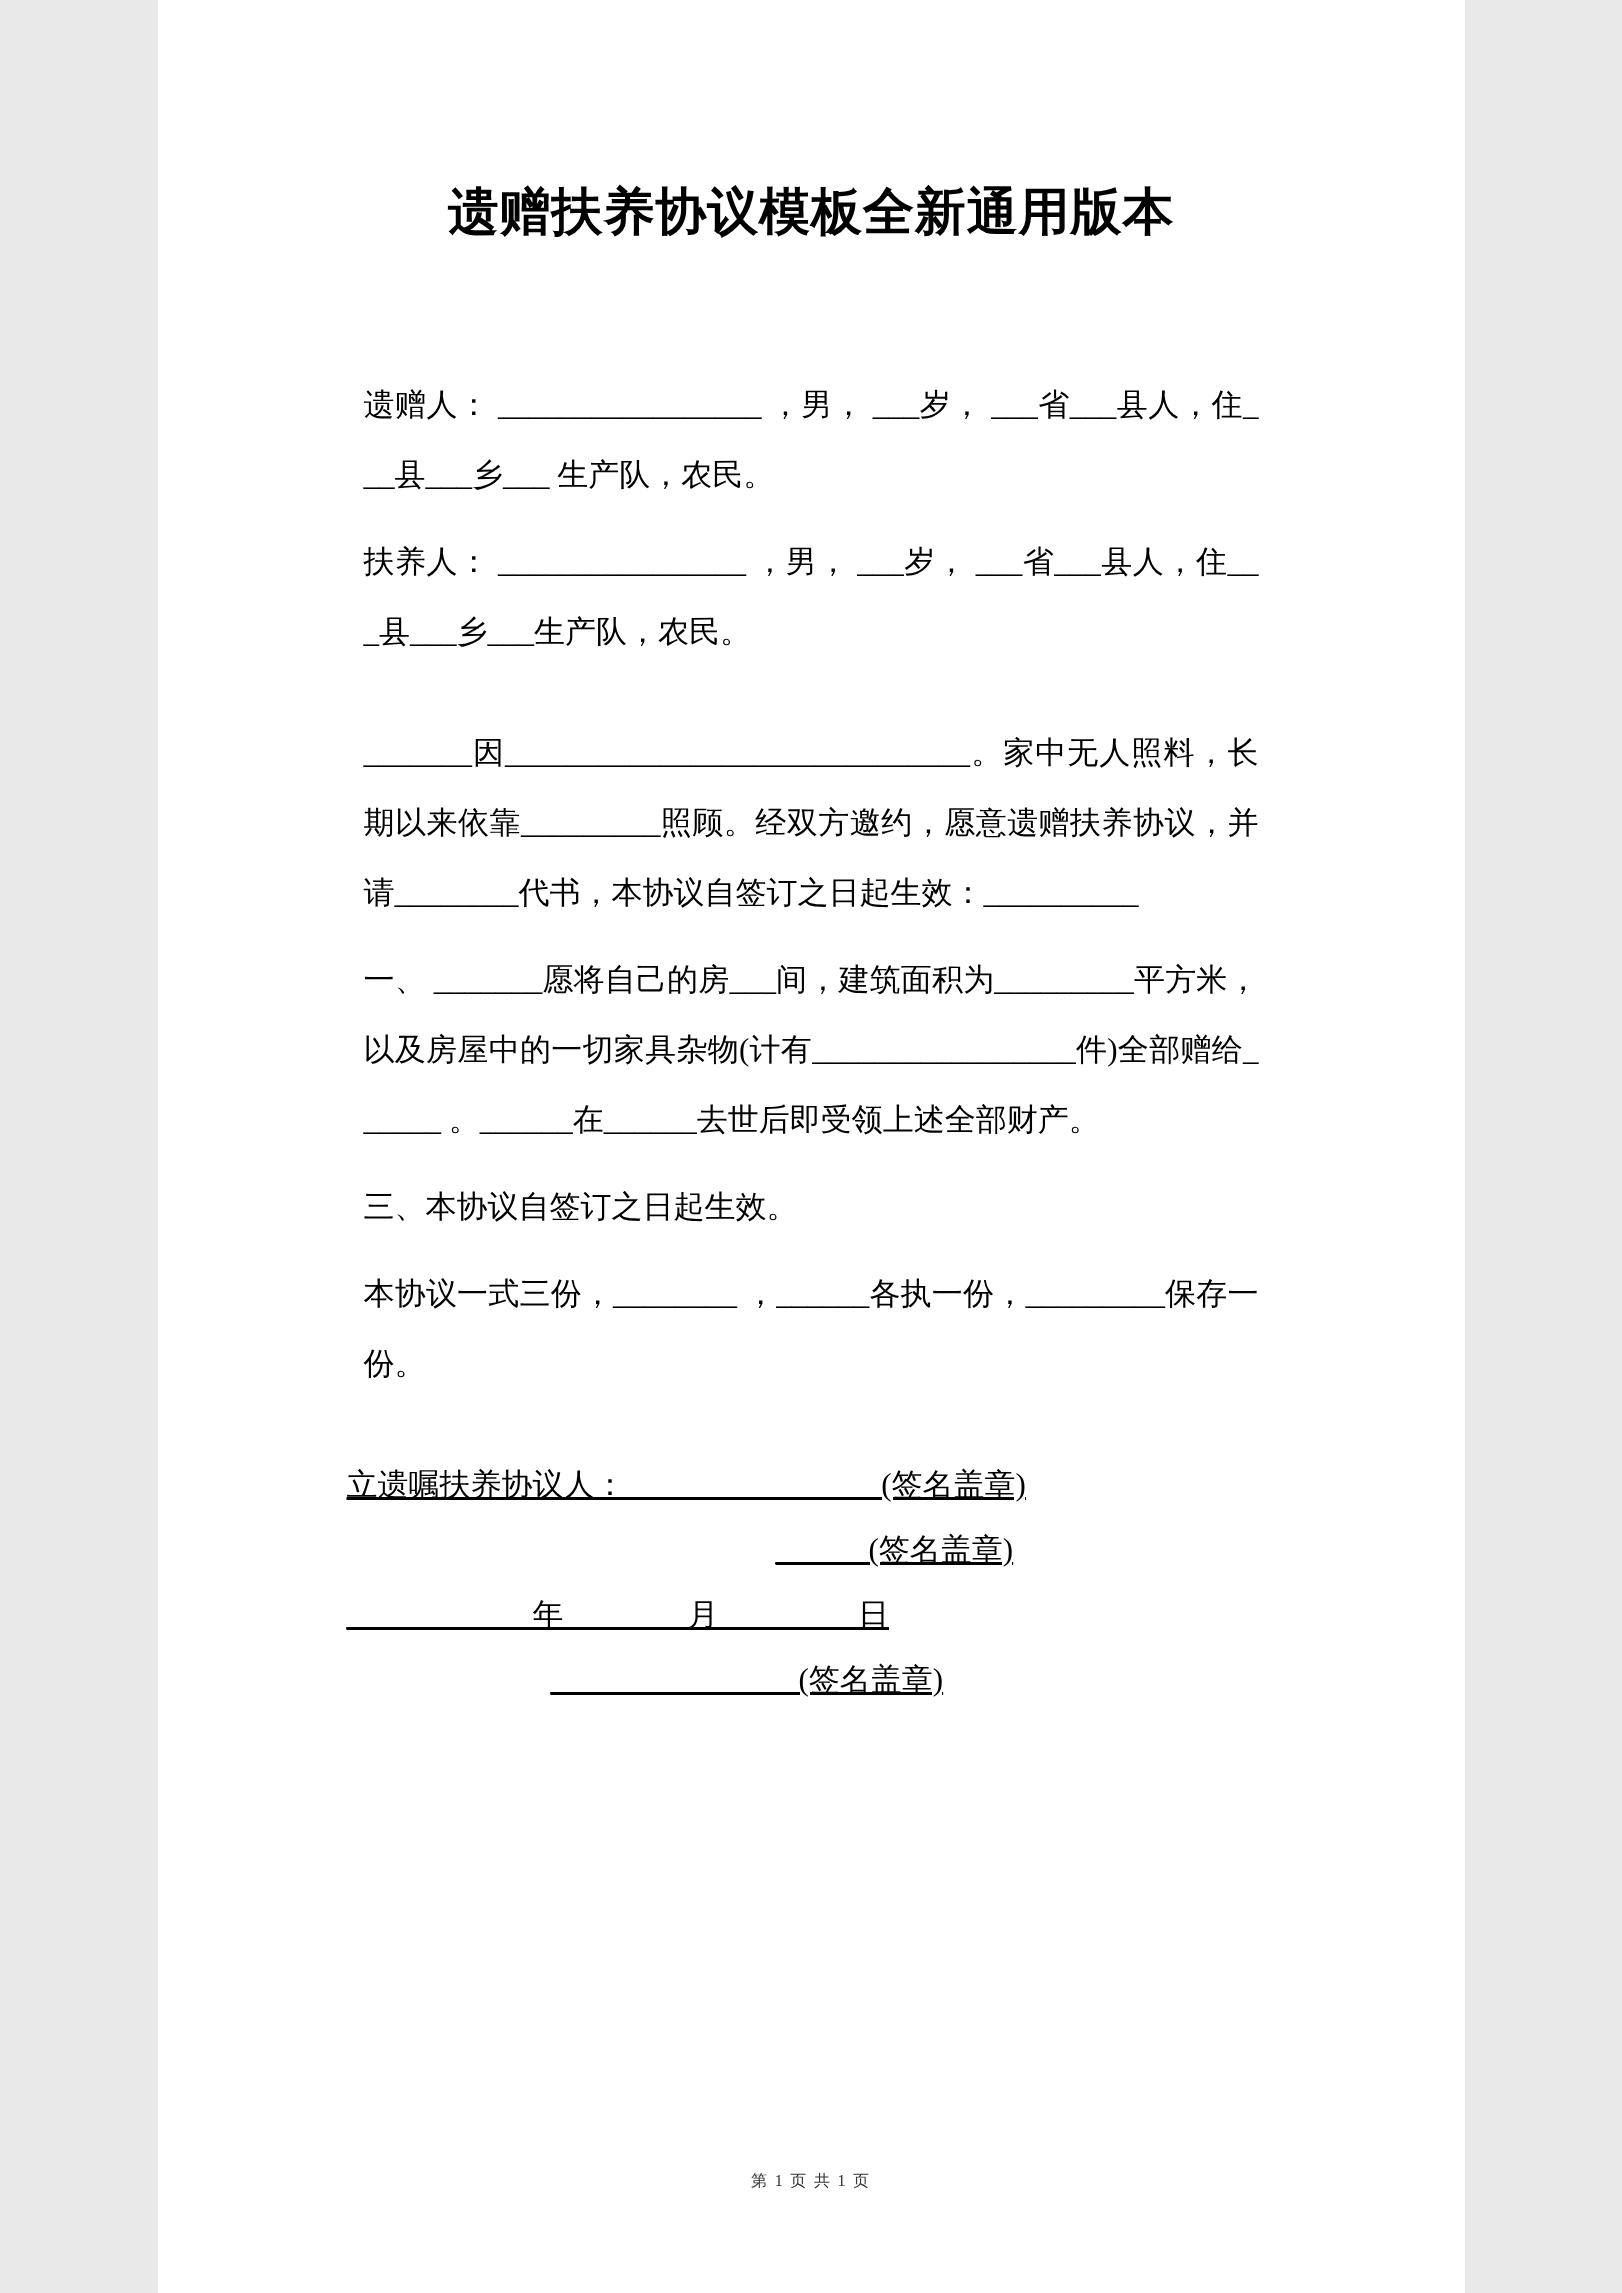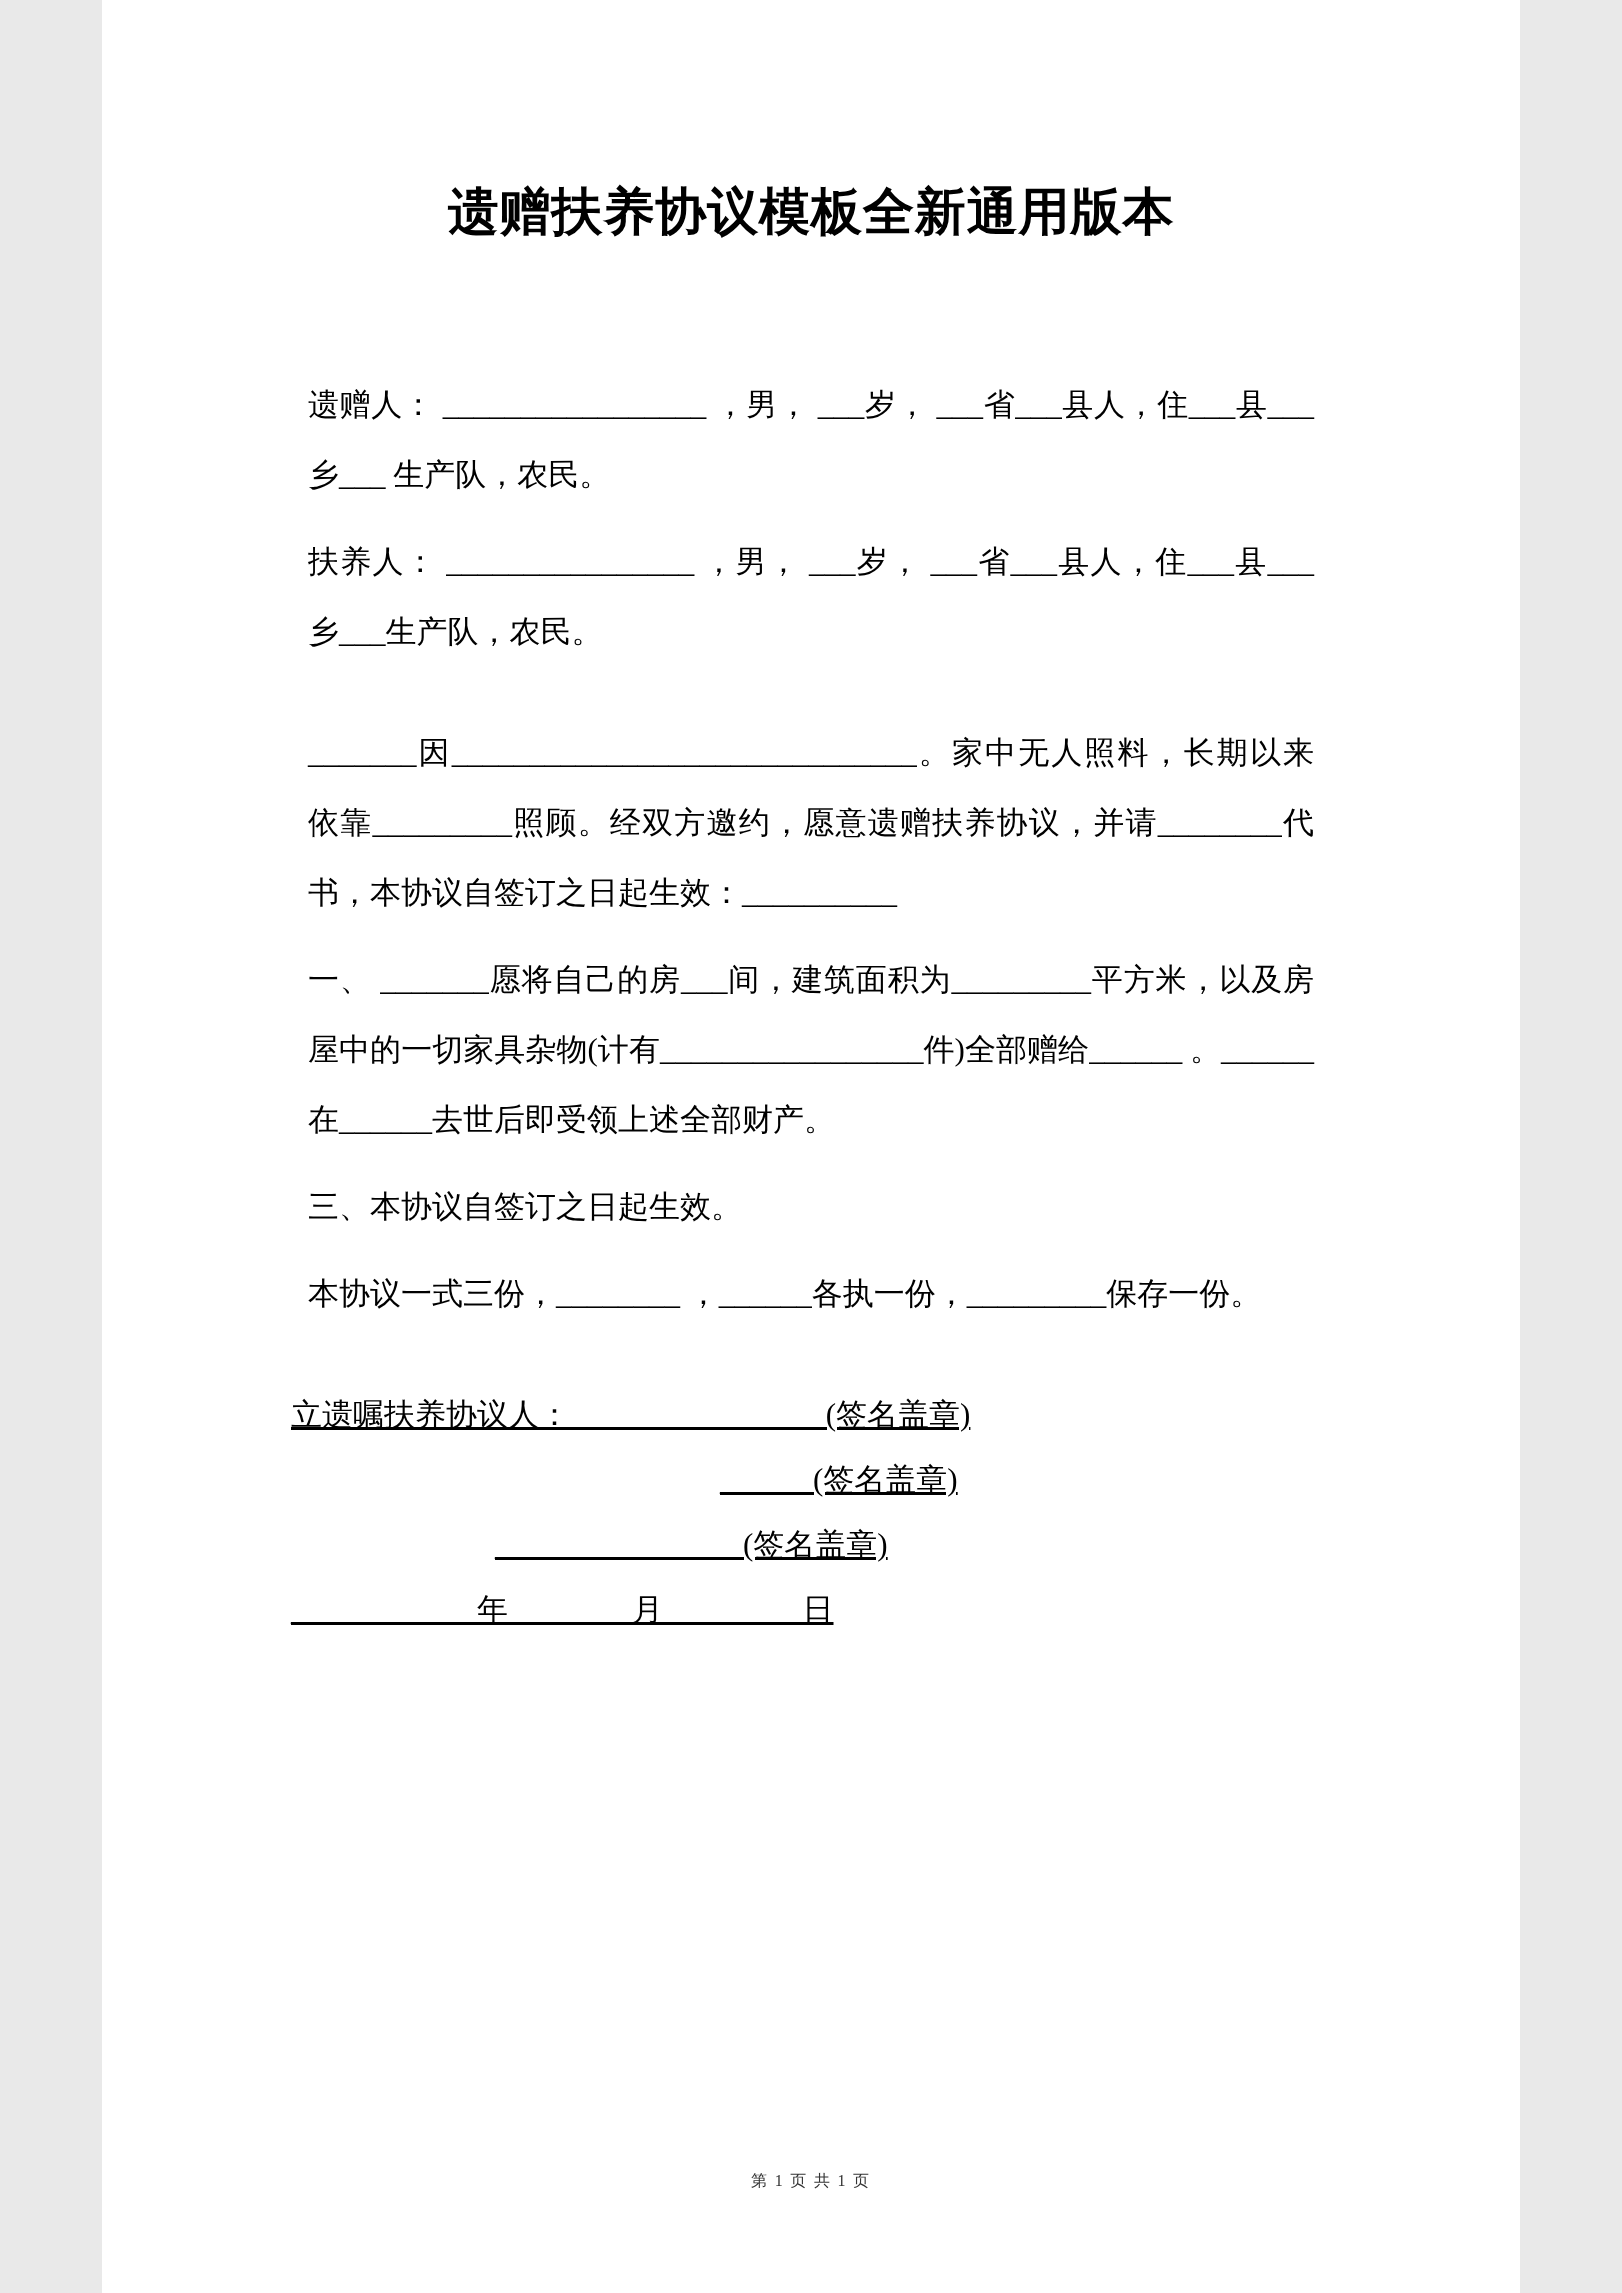--- a/index.html
+++ b/index.html
@@ -3,21 +3,21 @@
 <meta charset="utf-8">
 <style>
   html, body {
     margin: 0;
     padding: 0;
     background: #e9e9e9;
     font-family: "Liberation Serif", "DejaVu Serif", serif;
   }
   .page {
     position: relative;
-    width: 1418px;
+    width: 1307px;
     height: 2294px;
     margin: 0 auto;
     background: #ffffff;
     color: #000000;
     box-sizing: border-box;
     padding: 182px 189px 0 189px;
     overflow: hidden;
   }
   .title {
     margin: 0;
@@ -79,20 +79,20 @@
     <p class="para">扶养人： ________________ ，男， ___岁， ___省___县人，住___县___乡___生产队，农民。</p>
     <p class="para gap-before">_______因______________________________。家中无人照料，长期以来依靠_________照顾。经双方邀约，愿意遗赠扶养协议，并请________代书，本协议自签订之日起生效：__________</p>
     <p class="para">一、 _______愿将自己的房___间，建筑面积为_________平方米，以及房屋中的一切家具杂物(计有_________________件)全部赠给______ 。______在______去世后即受领上述全部财产。</p>
     <p class="para">三、本协议自签订之日起生效。</p>
     <p class="para">本协议一式三份，________ ，______各执一份，_________保存一份。</p>
   </div>
 
   <div class="signatures">
     <p class="sig-line">立遗嘱扶养协议人： ________________(签名盖章)</p>
     <p class="sig-line sig-indent-1">______(签名盖章)</p>
+    <p class="sig-line">____________年________月_________日</p>
     <p class="sig-line sig-indent-2">________________(签名盖章)</p>
-    <p class="sig-line">____________年________月_________日</p>
   </div>
 
   <div class="footer">第 1 页 共 1 页</div>
 
 </div>
 
 
 </body></html>

